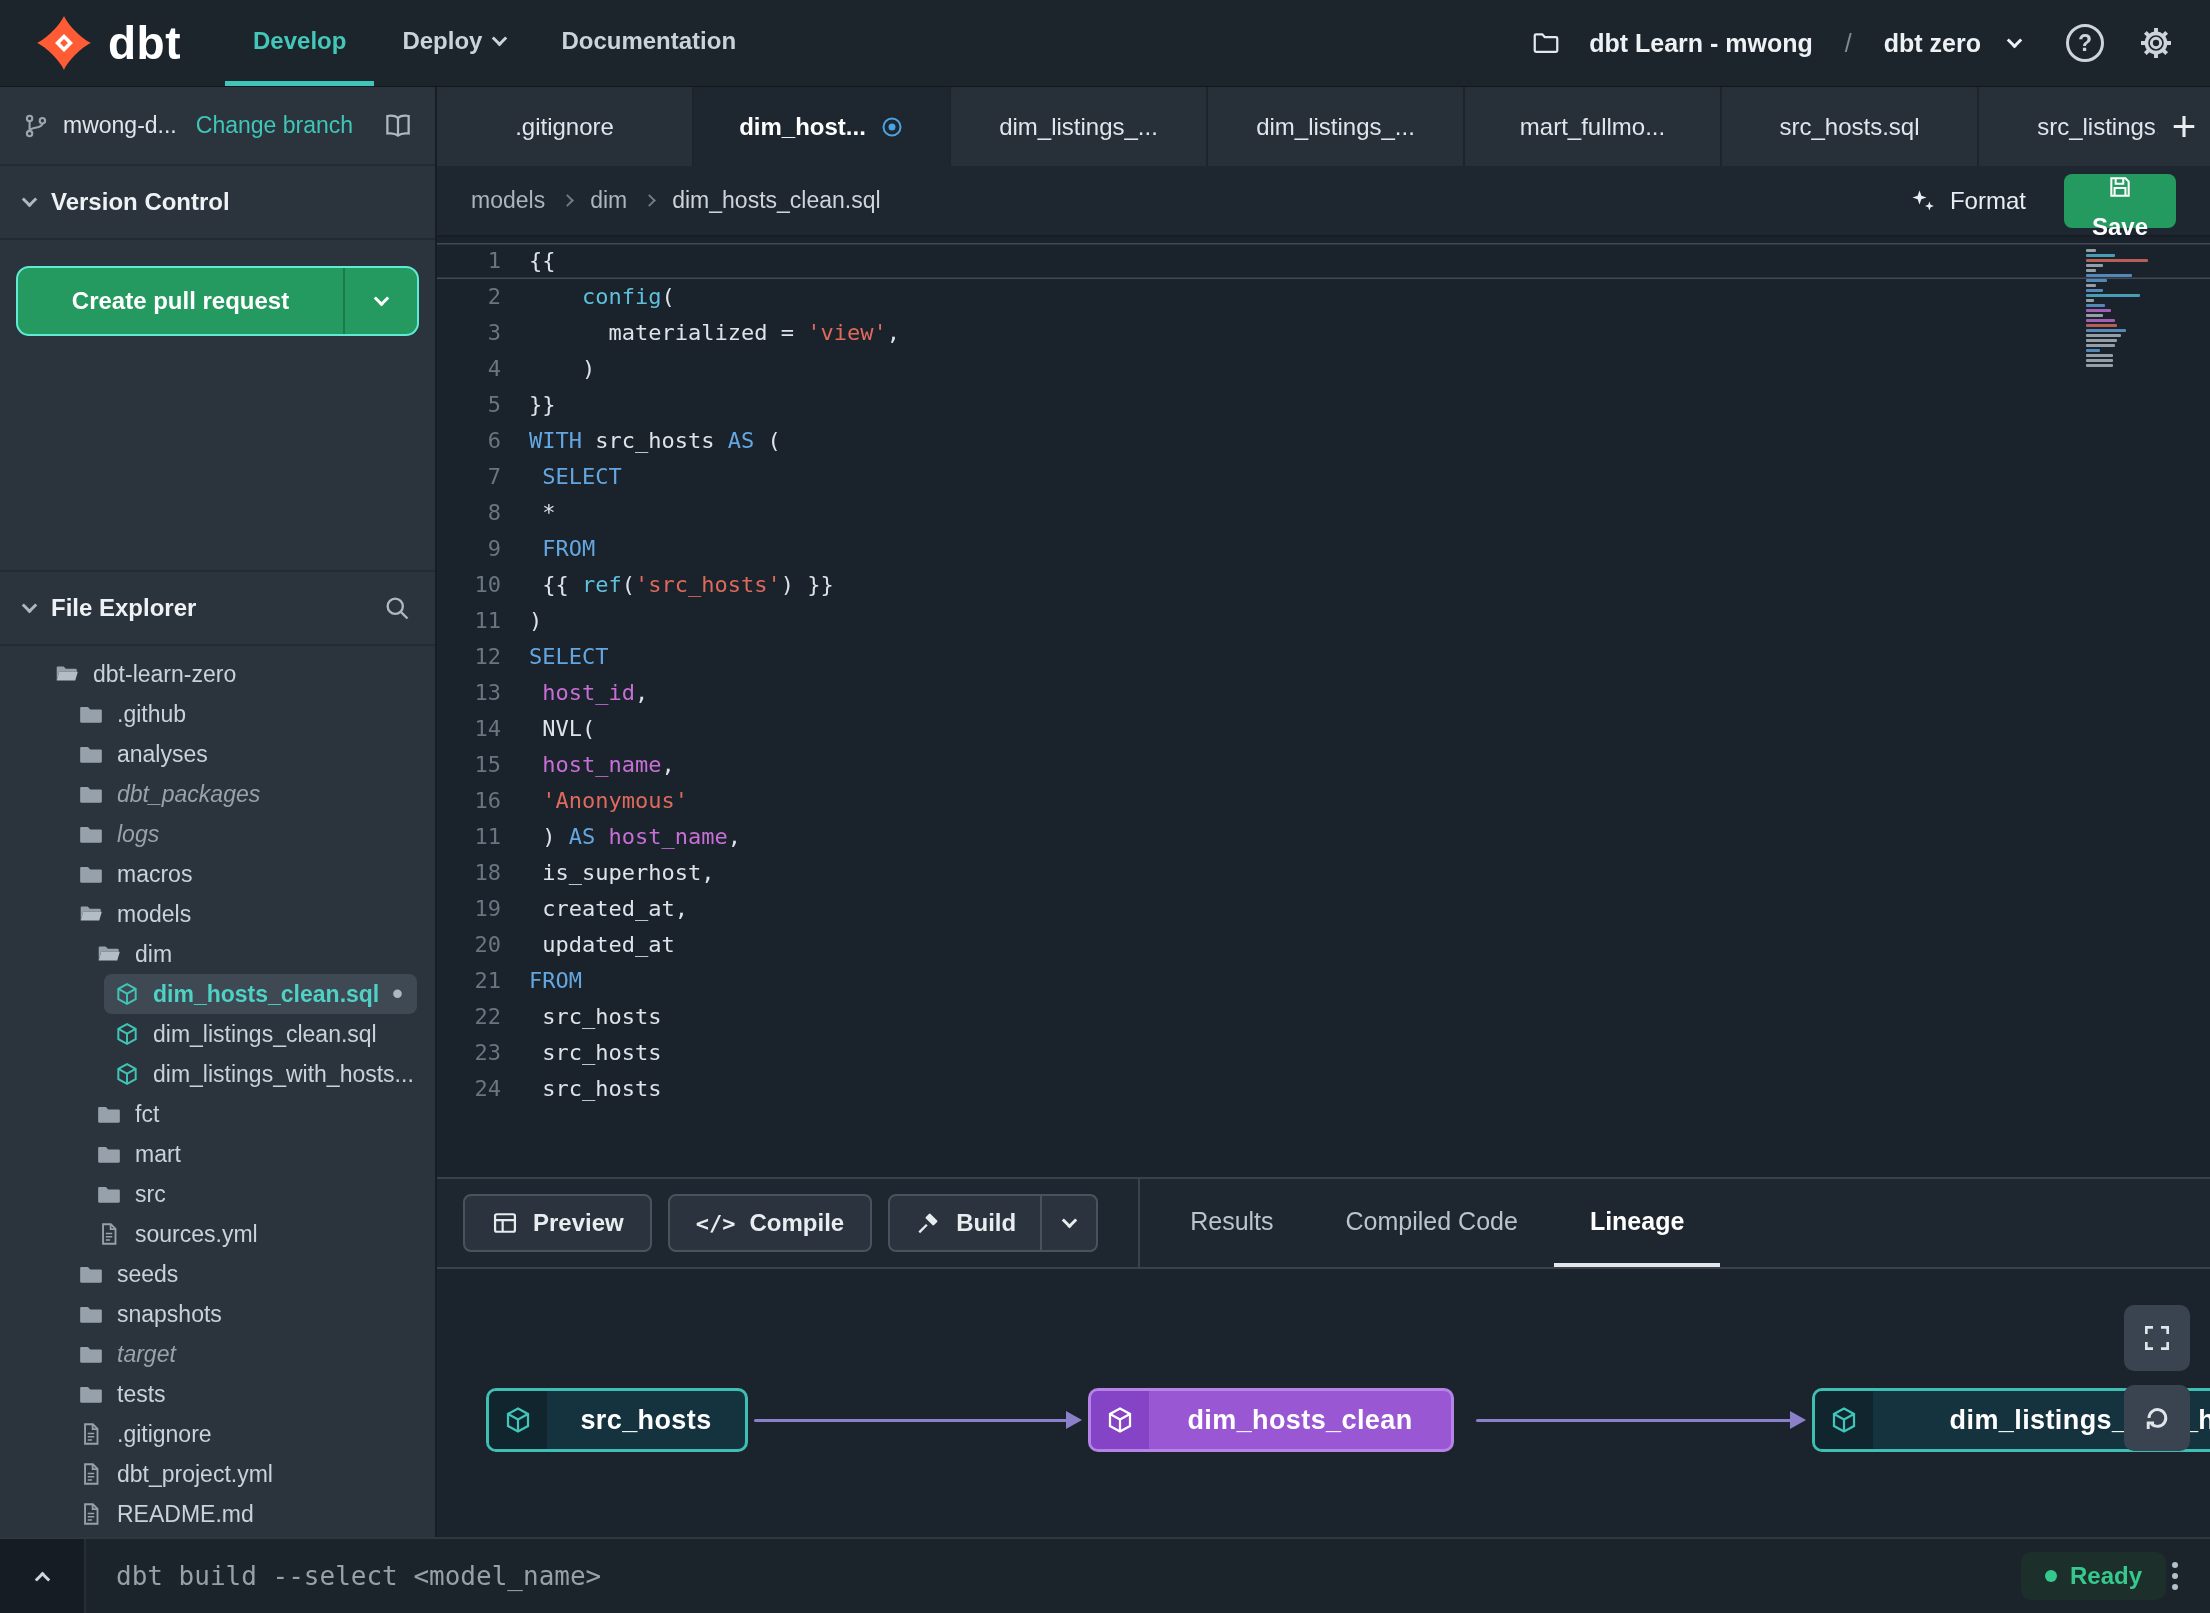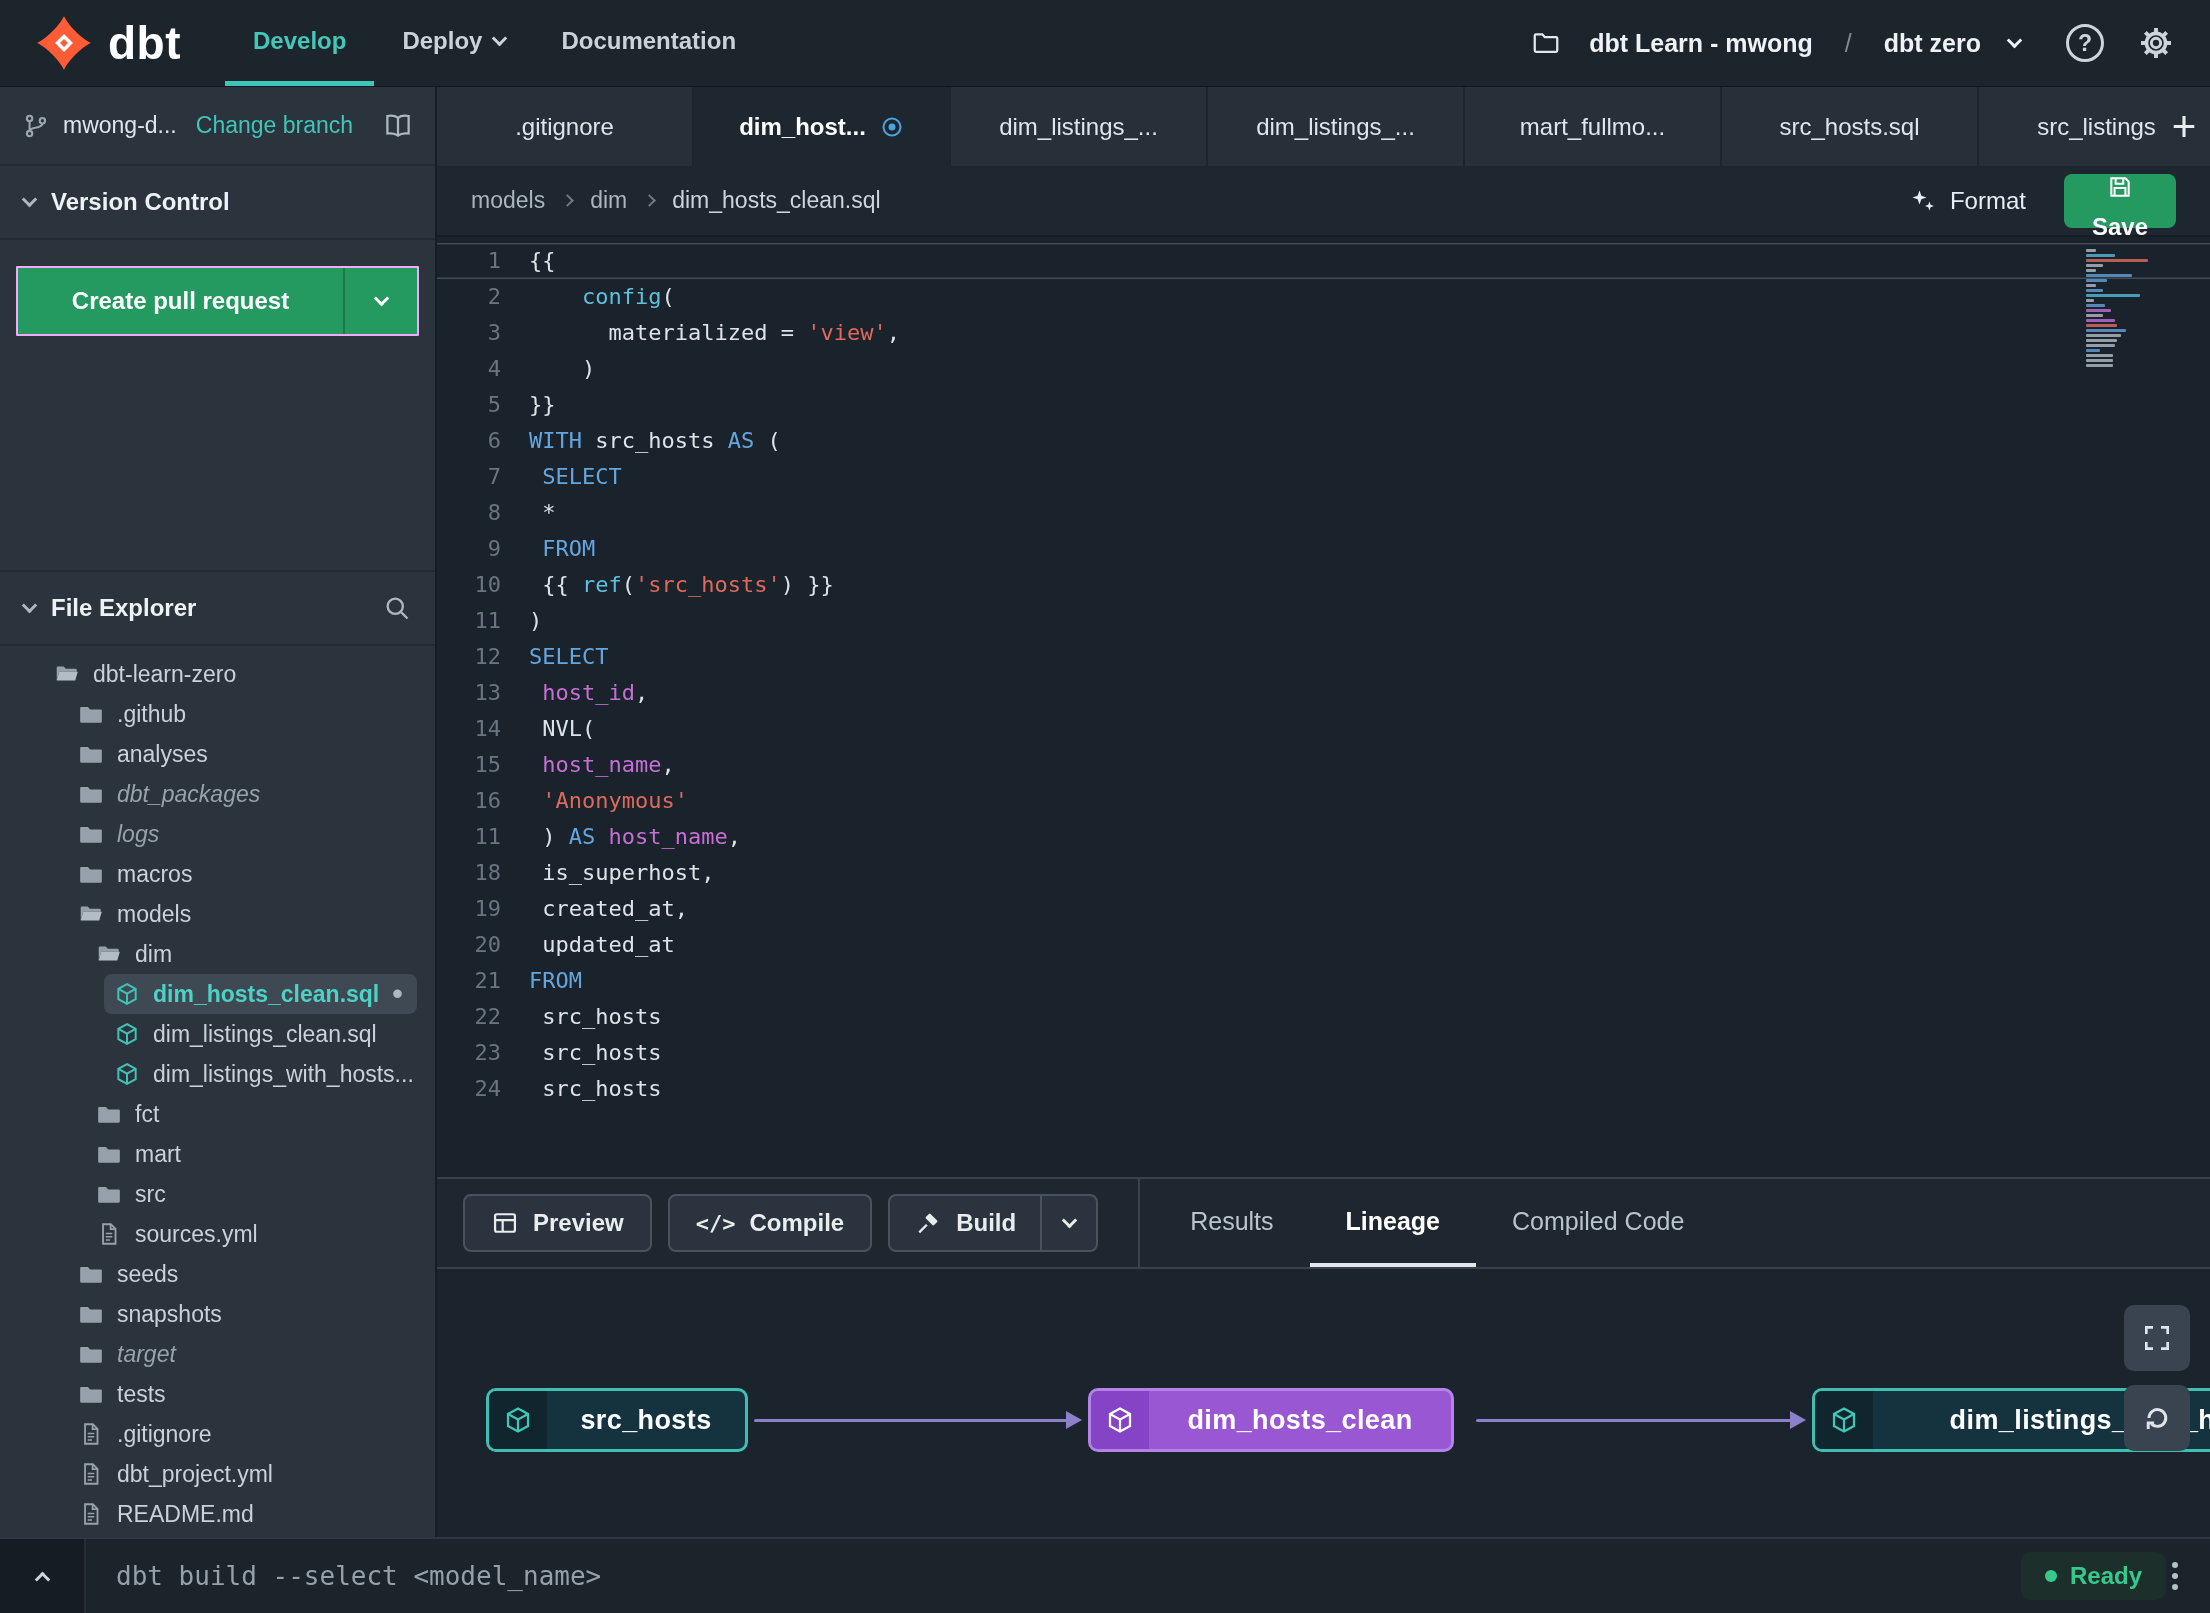--- a/index.html
+++ b/index.html
@@ -33,21 +33,21 @@
   .sidebar{width:437px;flex:none;background:#2b343d;border-right:2px solid #161d24;display:flex;flex-direction:column;min-height:0;}
   .branch-row{height:79px;flex:none;display:flex;align-items:center;gap:13px;padding:0 22px;border-bottom:2px solid #222b33;}
   .branch-name{font-size:23px;color:#dfe5ea;white-space:nowrap;}
   .change-branch{font-size:23px;color:#3fc6b9;margin-left:6px;cursor:pointer;white-space:nowrap;}
   .branch-row .book{margin-left:auto;display:flex;}
   .section-header{height:74px;flex:none;display:flex;align-items:center;gap:16px;padding:0 24px;border-bottom:2px solid #222b33;}
   .section-header .chev{color:#aeb8c1;}
   .section-title{font-size:24px;font-weight:700;color:#eef2f5;}
   .section-header .search{margin-left:auto;display:flex;cursor:pointer;}
   .vc-content{height:332px;flex:none;padding:26px 16px;border-bottom:2px solid #222b33;}
-  .pr-button{height:70px;display:flex;align-items:stretch;background:#259a60;border:2px solid #f0abfc;border-radius:1px;overflow:hidden;cursor:pointer;}
+  .pr-button{height:70px;display:flex;align-items:stretch;background:#259a60;border:2px solid #5eead4;border-radius:13px;overflow:hidden;cursor:pointer;}
   .pr-main{flex:1;display:flex;align-items:center;justify-content:center;font-size:24px;font-weight:600;color:#fff;}
   .pr-caret{width:74px;border-left:2px solid #1d7a4c;display:flex;align-items:center;justify-content:center;color:#fff;}
   .fe-header{border-top:0;}
   .file-tree{flex:1;min-height:0;overflow:hidden;padding-top:8px;}
   .tree-row{display:flex;align-items:center;gap:13px;height:40px;padding:0 12px 0 10px;margin-right:18px;border-radius:8px;
             font-size:23px;color:#c9d2d9;cursor:pointer;white-space:nowrap;}
   .tree-row.italic .tlabel{font-style:italic;color:#97a2ab;}
   .tree-row.selected{background:#3e4954;color:#4fd1c5;font-weight:600;}
   .tree-row .ticon{display:flex;flex:none;}
   .tmod{margin-left:auto;color:#aeb8c1;font-size:30px;line-height:0;padding-right:8px;}
@@ -636,25 +636,25 @@
             </div>
             <div class="build-caret">
                 <span class="chev chev-down"></span>
               </div>
           </div>
         </div>
         <div class="ab-tabs">
           <div class="ab-tab">
             <span>Results</span>
           </div>
+          <div class="ab-tab">
+            <span>Compiled Code</span>
+          </div>
           <div class="ab-tab active">
             <span>Lineage</span>
-          </div>
-          <div class="ab-tab">
-            <span>Compiled Code</span>
           </div>
         </div>
       </div>
 
       <div class="lineage">
         <div class="lineage-controls">
           <div class="lc-btn">
             <svg viewBox="0 0 24 24" width="32" height="32" fill="none" stroke="#dfe5ea" stroke-width="2">
               <path d="M4 9V4h5M15 4h5v5M20 15v5h-5M9 20H4v-5"></path>
             </svg>

